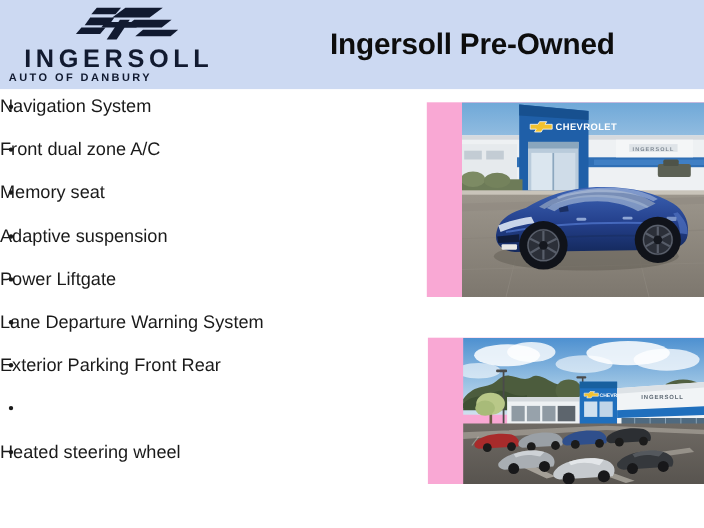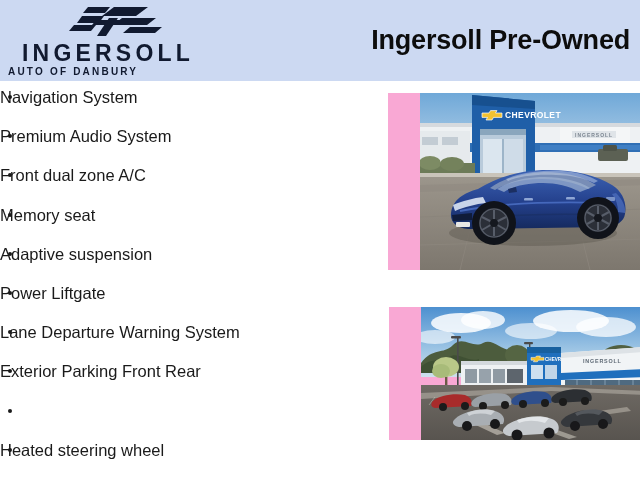--- a/index.html
+++ b/index.html
@@ -65,21 +65,21 @@
     color: #111a30;
     line-height: 11px;
     white-space: nowrap;
   }
 
   .header-title {
     position: absolute;
     left: 300px;
     top: 25px;
     width: 330px;
-    text-align: right;
+    text-align: left;
     font-size: 27px;
     font-weight: bold;
     color: #0d0d0d;
     letter-spacing: -0.2px;
     white-space: nowrap;
   }
 
   
   .features {
     position: absolute;
@@ -156,24 +156,20 @@
   <div class="header-title">Ingersoll Pre-Owned</div>
 </div>
 
 <ul class="features">
   <li class="feature-item">
     <span class="dot"></span>
     <span>Navigation System</span>
   </li>
   <li class="feature-item">
     <span class="dot"></span>
-    <span>Premium Audio System</span>
-  </li>
-  <li class="feature-item">
-    <span class="dot"></span>
     <span>Front dual zone A/C</span>
   </li>
   <li class="feature-item">
     <span class="dot"></span>
     <span>Memory seat</span>
   </li>
   <li class="feature-item">
     <span class="dot"></span>
     <span>Adaptive suspension</span>
   </li>

